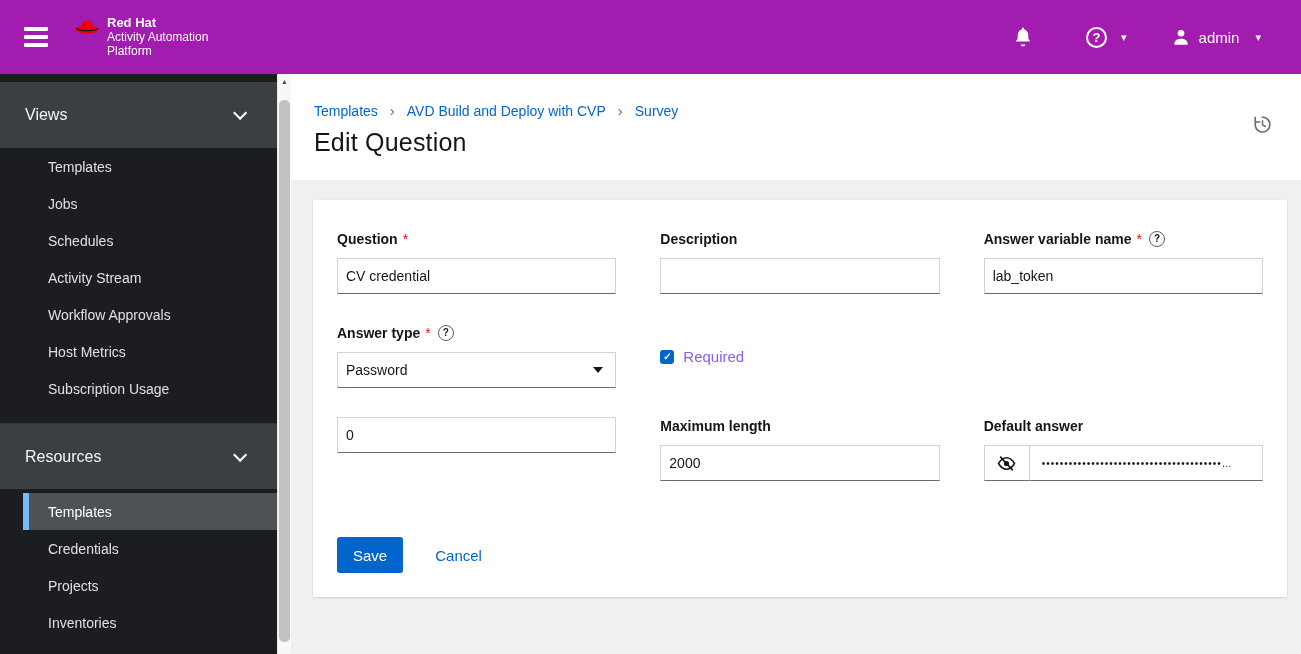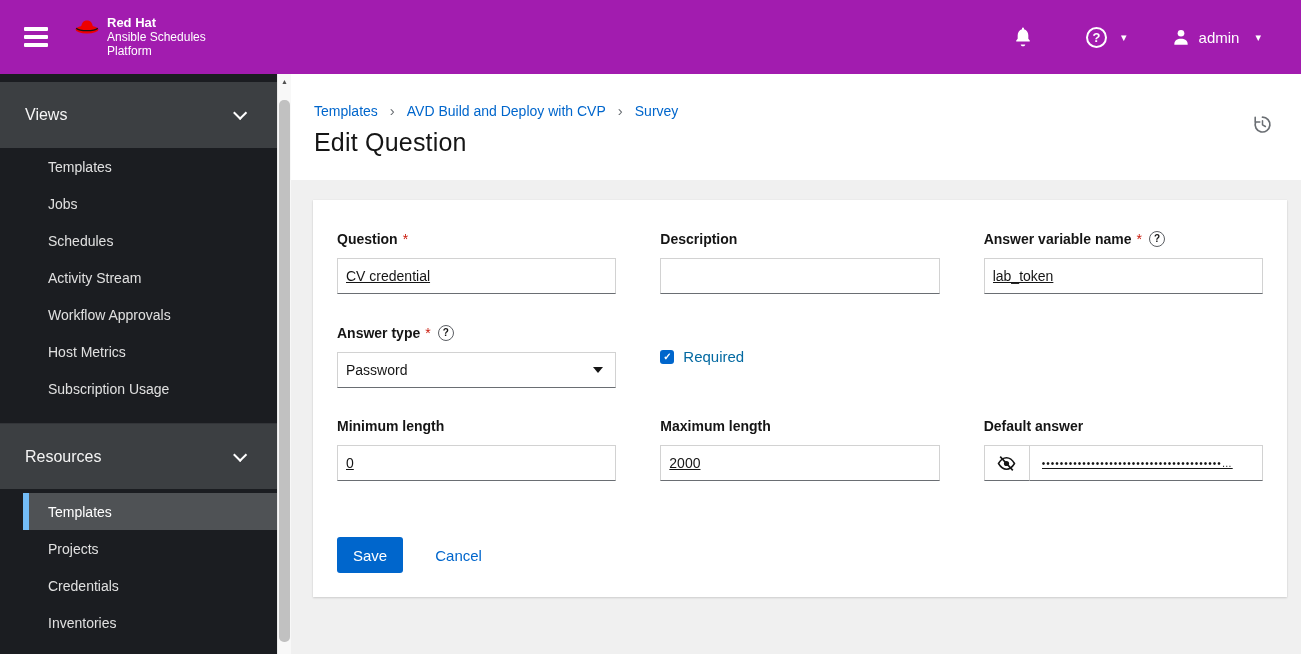--- a/index.html
+++ b/index.html
@@ -77,34 +77,34 @@
   .flabel { font-size: 14px; font-weight: 600; color: #151515; }
   .req { color: #c9190b; font-size: 14px; margin-left: 5px; }
   .help-icon {
     width: 16px; height: 16px; margin-left: 7px; border: 1.5px solid #5b5e63; border-radius: 50%;
     color: #151515; font-size: 10px; font-weight: 700; display: flex; align-items: center; justify-content: center;
     cursor: pointer;
   }
   .tinput {
     width: 100%; height: 36px; padding: 0 8px; font-family: "Liberation Sans", sans-serif;
     font-size: 14px; color: #151515; background: #fff;
-    border: 1px solid #d2d2d2; border-bottom-color: #6a6e73; outline: none; text-decoration: underline;
+    border: 1px solid #d2d2d2; border-bottom-color: #6a6e73; outline: none;
   }
   .select {
     height: 36px; border: 1px solid #d2d2d2; border-bottom-color: #6a6e73;
     display: flex; align-items: center; justify-content: space-between; padding: 0 12px 0 8px;
     font-size: 14px; cursor: pointer; background: #fff;
   }
   .select-caret { width: 0; height: 0; border-left: 5px solid transparent; border-right: 5px solid transparent; border-top: 6px solid #151515; }
   .check-field { display: flex; align-items: center; padding-top: 1px; }
   .checkbox {
     width: 14px; height: 14px; background: #0066cc; border-radius: 3px; cursor: pointer;
     display: flex; align-items: center; justify-content: center; color: #fff; font-size: 10px; font-weight: 700;
   }
-  .check-label { font-size: 15px; margin-left: 9px; color: #0369a1; }
+  .check-label { font-size: 15px; margin-left: 9px; color: #8b5cf6; }
   .input-group { display: flex; }
   .eye-btn {
     width: 46px; height: 36px; flex: 0 0 46px; background: #fff; cursor: pointer;
     border: 1px solid #d2d2d2; border-bottom-color: #6a6e73;
     display: flex; align-items: center; justify-content: center;
   }
   .masked { margin-left: -1px; font-size: 10px; letter-spacing: 1px; padding-left: 12px; }
   .btn-row { display: flex; align-items: center; gap: 32px; margin-top: 56px; }
   .btn-primary {
     height: 36px; padding: 0 16px; background: #0066cc; color: #fff; border: none; border-radius: 3px;
@@ -122,21 +122,21 @@
       <div></div>
   </div>
   <div class="brand">
     <svg width="26" height="19" viewBox="0 0 26 19">
       <path d="M7 11 C7 5 9.5 2.5 13 2.5 C16.5 2.5 19 5 19 11 Z" fill="#ee0000"></path>
       <ellipse cx="13" cy="11.5" rx="11.5" ry="4" fill="#ee0000"></ellipse>
       <path d="M2.2 10.2 C6 13.5 20 13.5 23.8 10.2" fill="none" stroke="#151515" stroke-width="1.2"></path>
     </svg>
     <div class="brand-text">
       <div class="b1">Red Hat</div>
-      <div>Ansible Schedules</div>
+      <div>Activity Automation</div>
       <div>Platform</div>
     </div>
   </div>
   <div class="mast-right">
     <div class="mast-icon">
       <svg width="22" height="22" viewBox="0 0 24 24" fill="#fff">
         <path d="M12 22.2c1.25 0 2.3-.9 2.5-2.1h-5c.2 1.2 1.25 2.1 2.5 2.1zM19.4 17v-1.1l-1.6-1.9v-4c0-3.1-1.9-5.8-4.7-6.5v-.8a1.1 1.1 0 0 0-2.2 0v.8C8.1 4.2 6.2 6.9 6.2 10v4L4.6 15.9V17h14.8z"></path>
       </svg>
     </div>
     <div class="gap52"></div>
@@ -172,22 +172,22 @@
       <li class="nav-item">Workflow Approvals</li>
       <li class="nav-item">Host Metrics</li>
       <li class="nav-item">Subscription Usage</li>
     </ul>
     <div class="nav-section-head divided">
       <span>Resources</span>
       <span class="chev"></span>
     </div>
     <ul class="nav-list pad">
       <li class="nav-item selected">Templates</li>
+      <li class="nav-item">Credentials</li>
       <li class="nav-item">Projects</li>
-      <li class="nav-item">Credentials</li>
       <li class="nav-item">Inventories</li>
       <li class="nav-item">Hosts</li>
     </ul>
   </nav>
 
   <div class="scrollcol">
     <div class="scroll-up">▲</div>
     <div class="scroll-thumb"></div>
   </div>
 
@@ -251,23 +251,20 @@
           </div>
           <div class="field check-field">
             <span class="checkbox">✓</span>
             <span class="check-label">Required</span>
           </div>
           <div class="field"></div>
         </div>
 
         <div class="frow r3">
           <div class="field">
-            <div class="label-row">
-              <span class="flabel">Minimum length</span>
-            </div>
             <input class="tinput" value="0" style="">
           </div>
           <div class="field">
             <div class="label-row">
               <span class="flabel">Maximum length</span>
             </div>
             <input class="tinput" value="2000" style="">
           </div>
           <div class="field">
             <div class="label-row">

